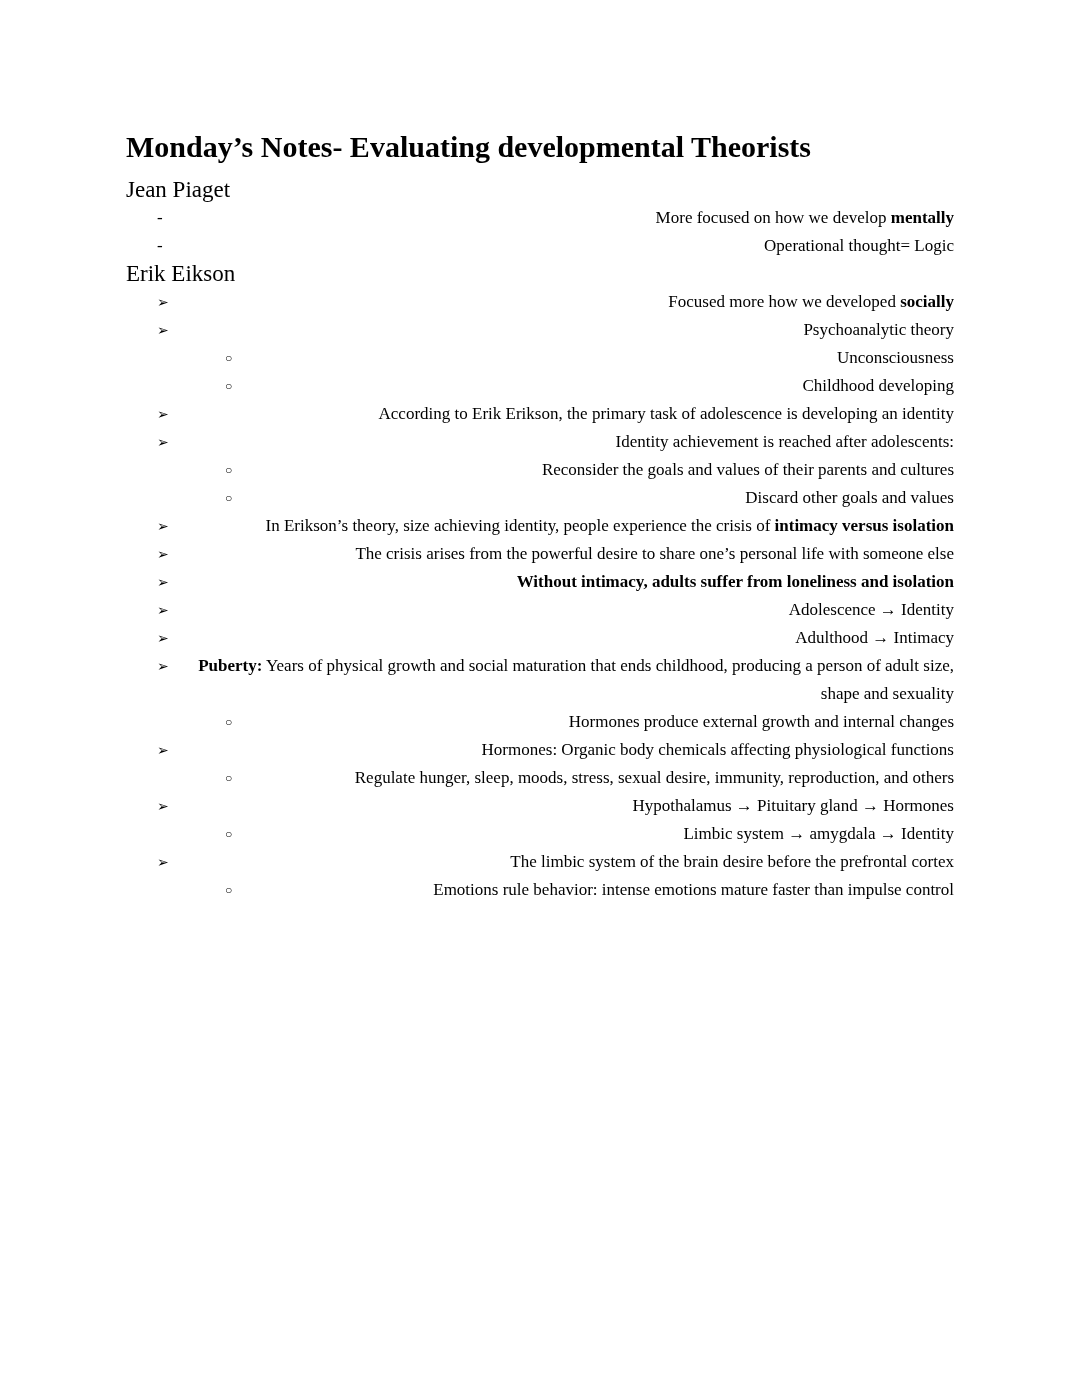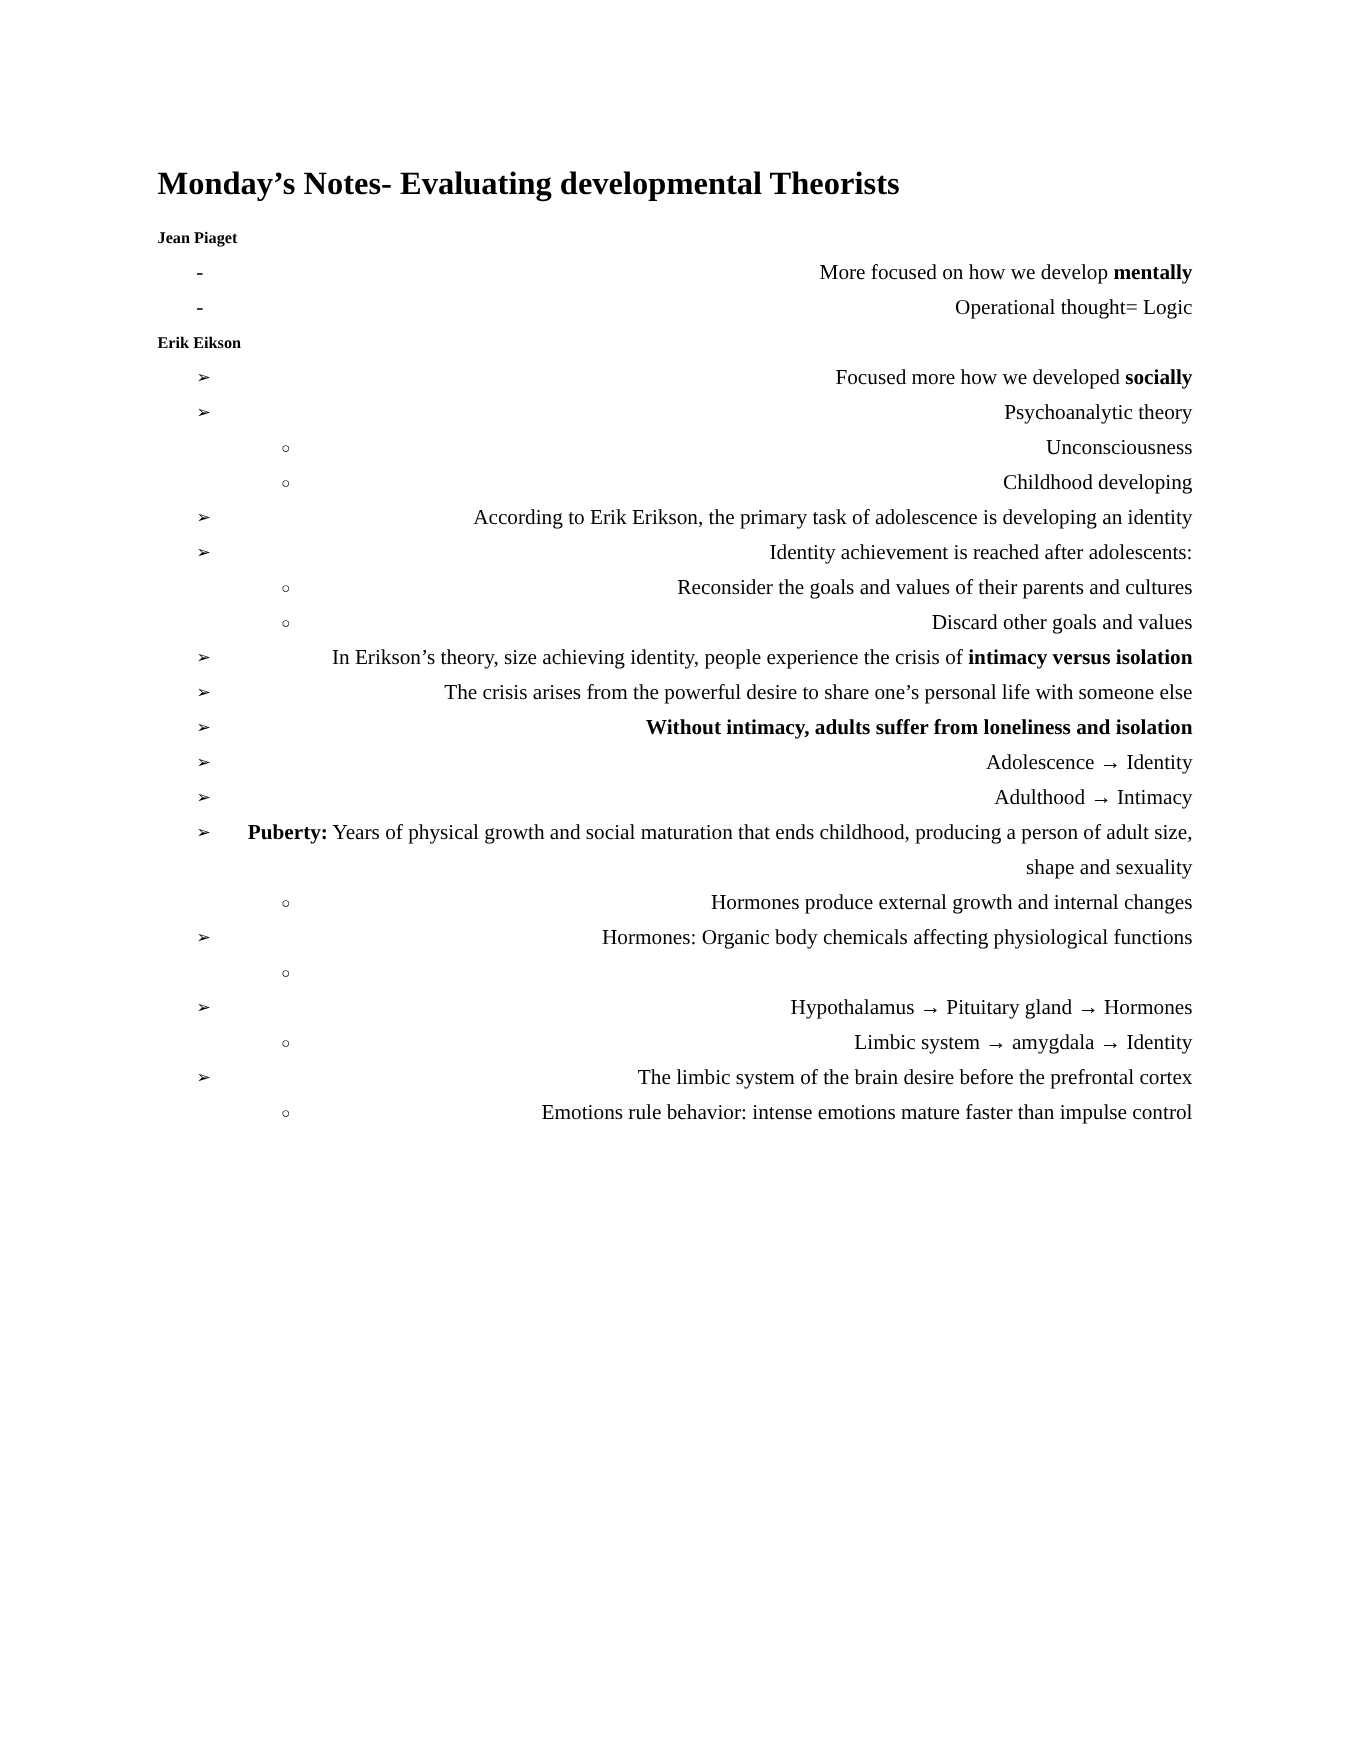--- a/index.html
+++ b/index.html
@@ -11,28 +11,28 @@
     color: #000000;
     font-family: "Liberation Serif", serif;
     overflow: hidden;
   }
   .page {
     width: 1080px;
     height: 1397px;
     padding: 128px 126px 0 126px;
   }
   .doc-title {
-    font-size: 26px;
+    font-size: 30px;
     font-weight: bold;
     line-height: 38px;
     margin: 0 0 10px 0;
   }
   .heading {
-    font-size: 13px;
-    font-weight: bold;
+    font-size: 23px;
+    font-weight: normal;
     line-height: 28px;
   }
   .item {
     display: flex;
     align-items: flex-start;
     font-size: 17px;
     line-height: 28px;
   }
   .item .marker {
     flex: 0 0 auto;
@@ -130,20 +130,21 @@
       <div class="item lvl2">
         <span class="marker circle">○</span>
         <div class="text"><span>Hormones produce external growth and internal changes</span></div>
       </div>
       <div class="item lvl1">
         <span class="marker arrow">➢</span>
         <div class="text"><span>Hormones: Organic body chemicals affecting physiological functions</span></div>
       </div>
       <div class="item lvl2">
         <span class="marker circle">○</span>
+        <div class="text"><span>Regulate hunger, sleep, moods, stress, sexual desire, immunity, reproduction, and others</span></div>
       </div>
       <div class="item lvl1">
         <span class="marker arrow">➢</span>
         <div class="text"><span>Hypothalamus → Pituitary gland → Hormones</span></div>
       </div>
       <div class="item lvl2">
         <span class="marker circle">○</span>
         <div class="text"><span>Limbic system → amygdala → Identity</span></div>
       </div>
       <div class="item lvl1">

